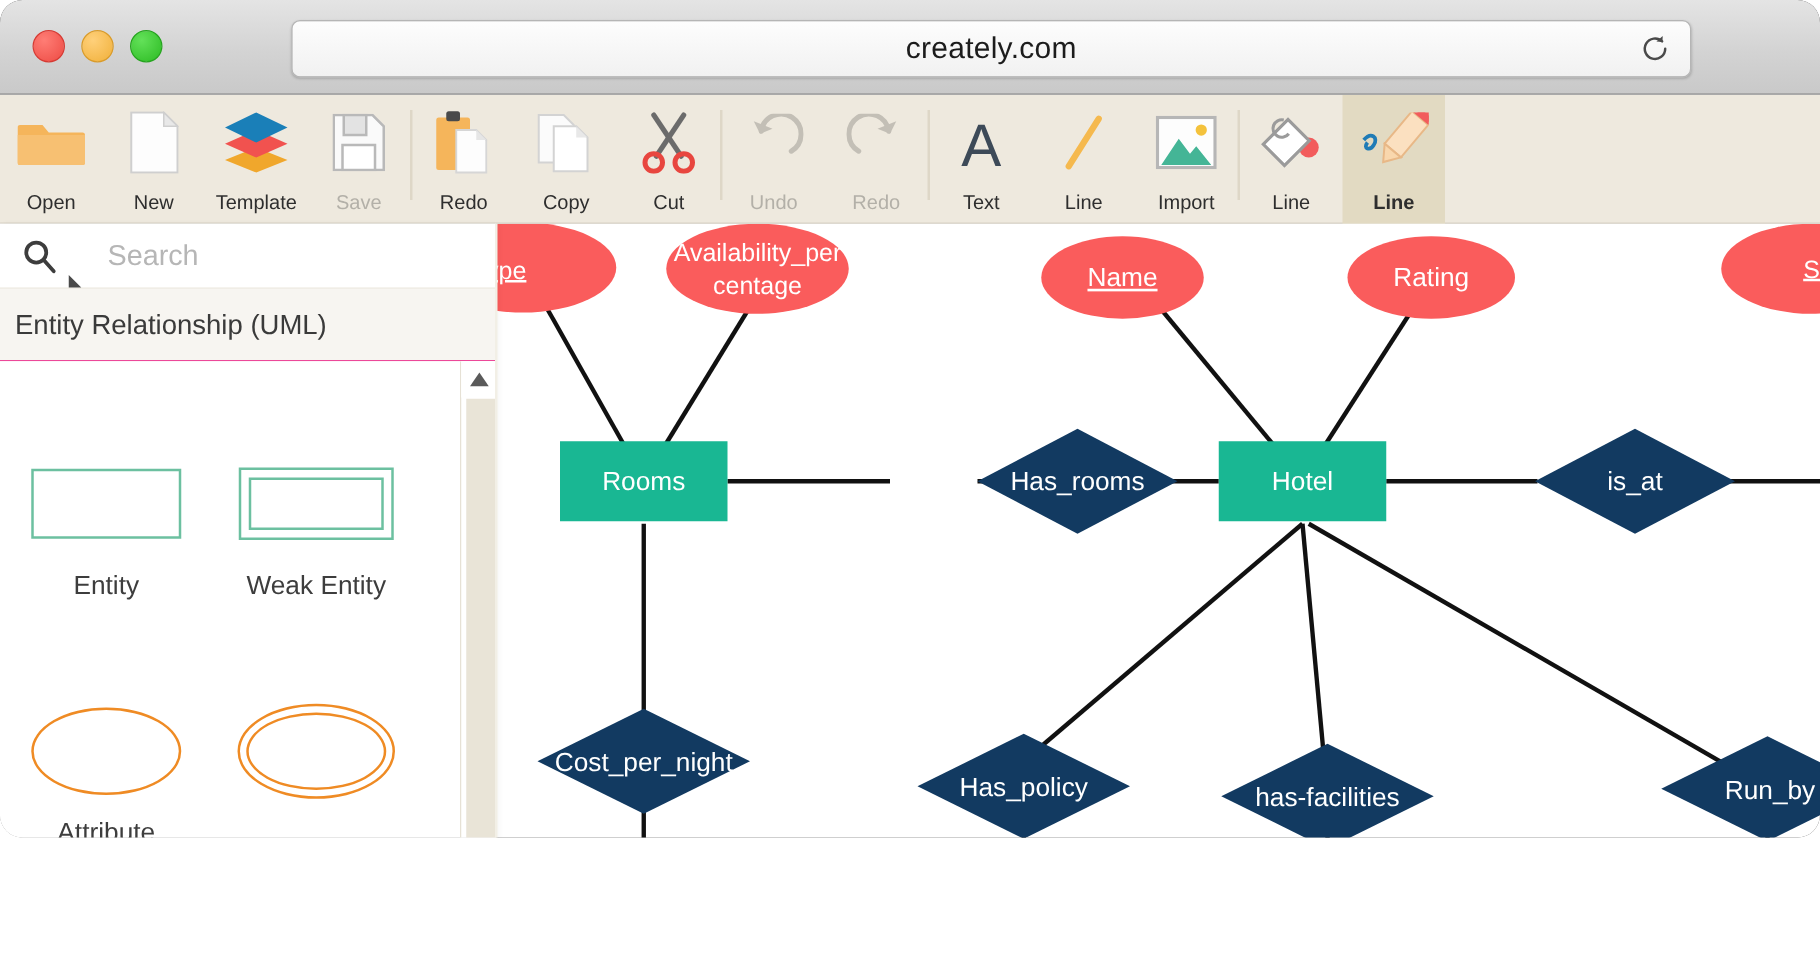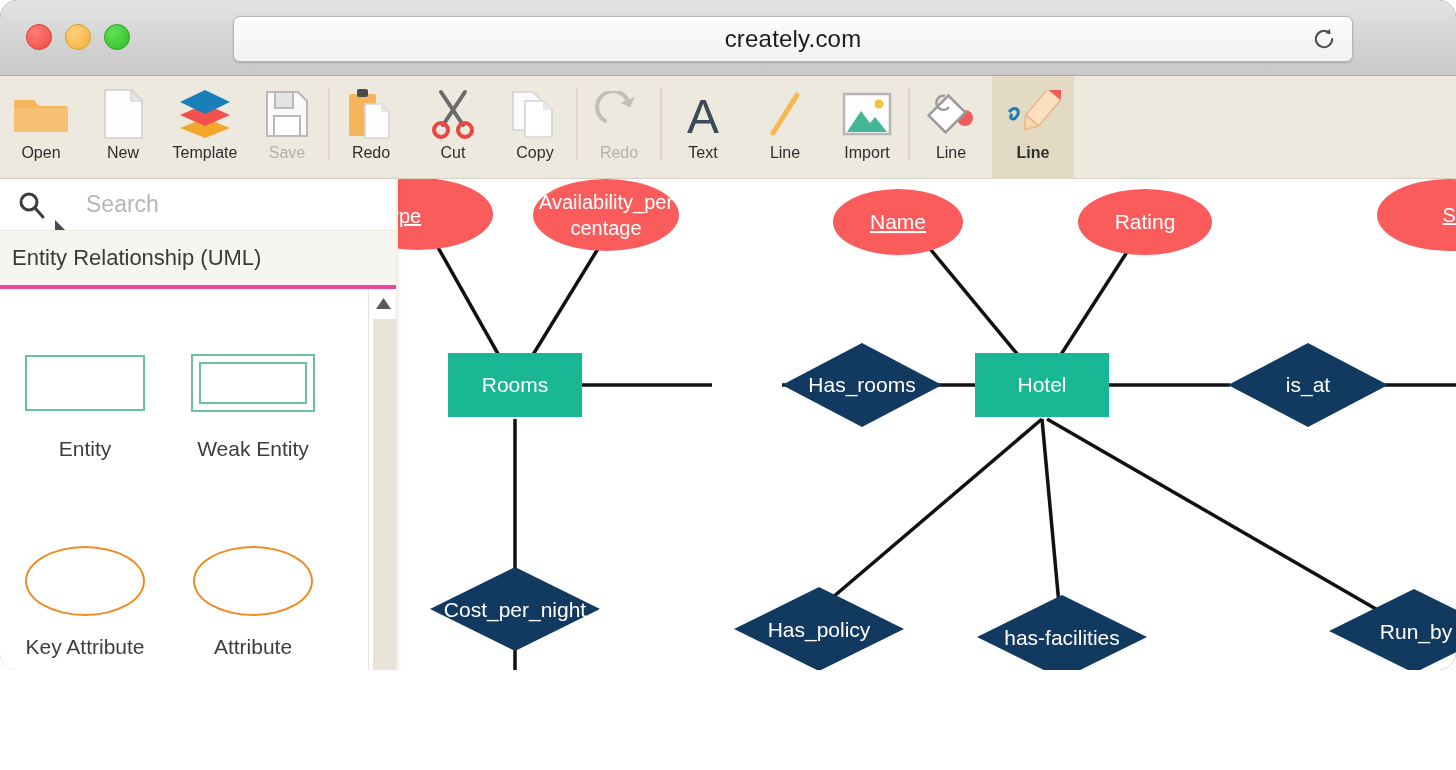--- a/index.html
+++ b/index.html
@@ -56,21 +56,21 @@
   .tool {
     width: 82px; height: 103px;
     display: flex; flex-direction: column; align-items: center;
     padding-top: 10px;
     cursor: pointer;
     position: relative;
   }
   .tool.selected { background: #e2dac2; }
   .tool .glyph { height: 56px; display: flex; align-items: center; justify-content: center; }
   .tool .tlabel {
-    font-size: 16px; color: #2e2e2e; margin-top: 2px;
+    font-size: 16px; color: #2e2e2e; margin-top: 12px;
   }
   .tool.disabled .tlabel { color: #b3b0a8; text-align: center; }
   .tool.selected .tlabel { font-weight: bold; }
   .sep {
     width: 2px; height: 72px; margin-top: 12px;
     background: #ded7c7;
   }
 
   
   .panel {
@@ -98,41 +98,41 @@
   .search-input::placeholder { color: #b6b6b6; }
   .corner-tri {
     position: absolute; left: 55px; top: 41px;
     width: 0; height: 0;
     border-left: 10px solid #4a4a4a;
     border-top: 10px solid transparent;
   }
   .cat-header {
     height: 58px; width: 397px;
     background: #f7f5f1;
-    border-bottom: 4px solid #ec4899;
+    border-bottom: 1px solid #ec4899;
     display: flex; align-items: center;
     padding-left: 12px;
   }
   .cat-header-label { font-size: 22px; color: #3a3a3a; }
   .shape-area {
     position: relative;
     width: 397px; height: 481px;
     background: #fff;
     overflow: hidden;
   }
   .shape-grid {
     display: grid;
     grid-template-columns: 168px 168px;
     padding-left: 1px;
   }
   .shape-cell {
     height: 198px;
     display: flex; flex-direction: column;
     align-items: center; justify-content: flex-start;
-    padding-top: 48px;
+    padding-top: 68px;
     cursor: pointer;
   }
   .shape-cell.hovered { background: #f6f4ef; }
   .shape-cell .art { height: 92px; display: flex; align-items: center; justify-content: center; }
   .shape-cell .slabel { font-size: 21px; color: #3d3d3d; margin-top: 8px; }
   .sc-rect { width: 120px; height: 56px; border: 2px solid #6cc0a0; }
   .sc-rect-weak {
     width: 124px; height: 58px; border: 2px solid #6cc0a0;
     display: flex; align-items: center; justify-content: center;
   }
@@ -253,42 +253,51 @@
           <path d="M19 16 h16 l8 8 v26 H19z" fill="#fdfdfd" stroke="#d6d6d6" stroke-width="1.5"></path>
           <path d="M35 16 l8 8 h-8z" fill="#e6e6e6"></path>
         </svg>
       </span>
       <span class="tlabel">Redo</span>
     </div>
 
     <div class="tool">
       <span class="glyph">
         <svg width="48" height="50" viewBox="0 0 48 50">
+          <path d="M2 3 h20 l8 8 v30 H2z" fill="#fbfbfb" stroke="#d3d3d3" stroke-width="1.6"></path>
+          <path d="M14 12 h18 l9 9 v27 H14z" fill="#fff" stroke="#d3d3d3" stroke-width="1.6"></path>
+          <path d="M32 12 l9 9 h-9z" fill="#e8e8e8"></path>
+        </svg>
+      </span>
+      <span class="tlabel">Copy</span>
+    </div>
+
+    <div class="tool">
+      <span class="glyph">
+        <svg width="48" height="50" viewBox="0 0 48 50">
           <path d="M12 3 L34 36" stroke="#6b6b6b" stroke-width="4" stroke-linecap="round"></path>
           <path d="M36 3 L14 36" stroke="#6b6b6b" stroke-width="4" stroke-linecap="round"></path>
           <circle cx="12" cy="41" r="7" fill="none" stroke="#e8463f" stroke-width="4"></circle>
           <circle cx="36" cy="41" r="7" fill="none" stroke="#e8463f" stroke-width="4"></circle>
         </svg>
       </span>
       <span class="tlabel">Cut</span>
     </div>
 
-    <div class="tool">
-      <span class="glyph">
-        <svg width="48" height="50" viewBox="0 0 48 50">
-          <path d="M2 3 h20 l8 8 v30 H2z" fill="#fbfbfb" stroke="#d3d3d3" stroke-width="1.6"></path>
-          <path d="M14 12 h18 l9 9 v27 H14z" fill="#fff" stroke="#d3d3d3" stroke-width="1.6"></path>
-          <path d="M32 12 l9 9 h-9z" fill="#e8e8e8"></path>
-        </svg>
-      </span>
-      <span class="tlabel">Copy</span>
-    </div>
-
     <div class="sep"></div>
 
+    <div class="tool disabled">
+      <span class="glyph">
+        <svg width="48" height="46" viewBox="0 0 48 46" fill="none" stroke="#c3bfb6" stroke-width="4" stroke-linecap="round">
+          <path d="M38 30 A16 16 0 1 0 14 14"></path>
+          <path d="M8 6 L13 16 L23 12" fill="#c3bfb6" stroke="none"></path>
+        </svg>
+      </span>
+      <span class="tlabel">Undo</span>
+    </div>
 
     <div class="tool disabled">
       <span class="glyph">
         <svg width="48" height="46" viewBox="0 0 48 46" fill="none" stroke="#c3bfb6" stroke-width="4" stroke-linecap="round">
           <path d="M10 30 A16 16 0 1 1 34 14"></path>
           <path d="M40 6 L35 16 L25 12" fill="#c3bfb6" stroke="none"></path>
         </svg>
       </span>
       <span class="tlabel">Redo</span>
     </div>
@@ -456,26 +465,20 @@
 
         <div class="shape-cell">
           <div class="art">
               <div class="sc-rect-weak">
                 <i></i>
               </div>
             </div>
           <div class="slabel">Weak Entity</div>
         </div>
 
-        <div class="shape-cell">
-          <div class="art">
-              <div class="sc-ell"></div>
-            </div>
-          <div class="slabel">Key Attribute</div>
-        </div>
 
         <div class="shape-cell">
           <div class="art">
               <div class="sc-ell"></div>
             </div>
           <div class="slabel">Attribute</div>
         </div>
 
         <div class="shape-cell">
           <div class="art">

